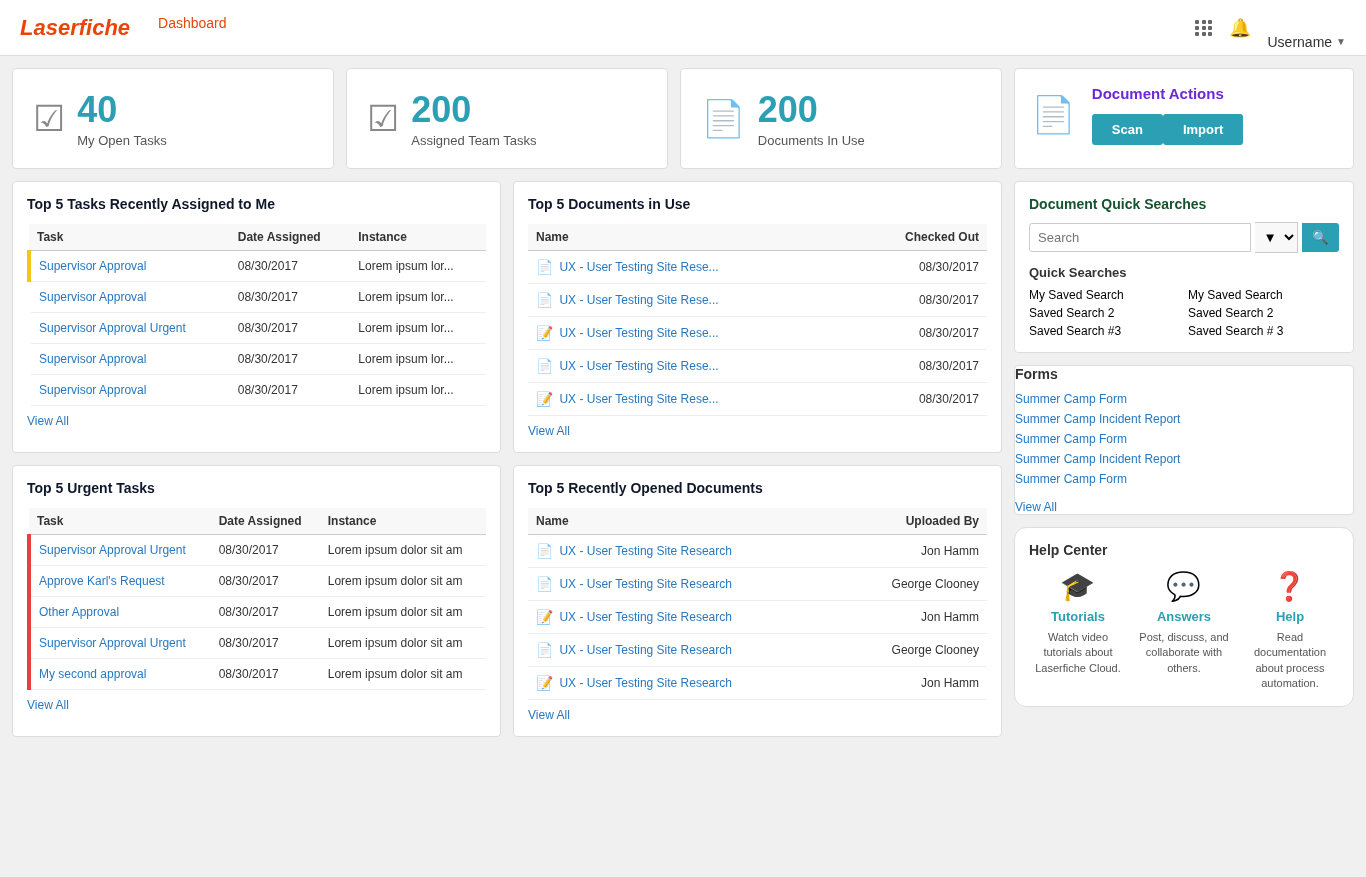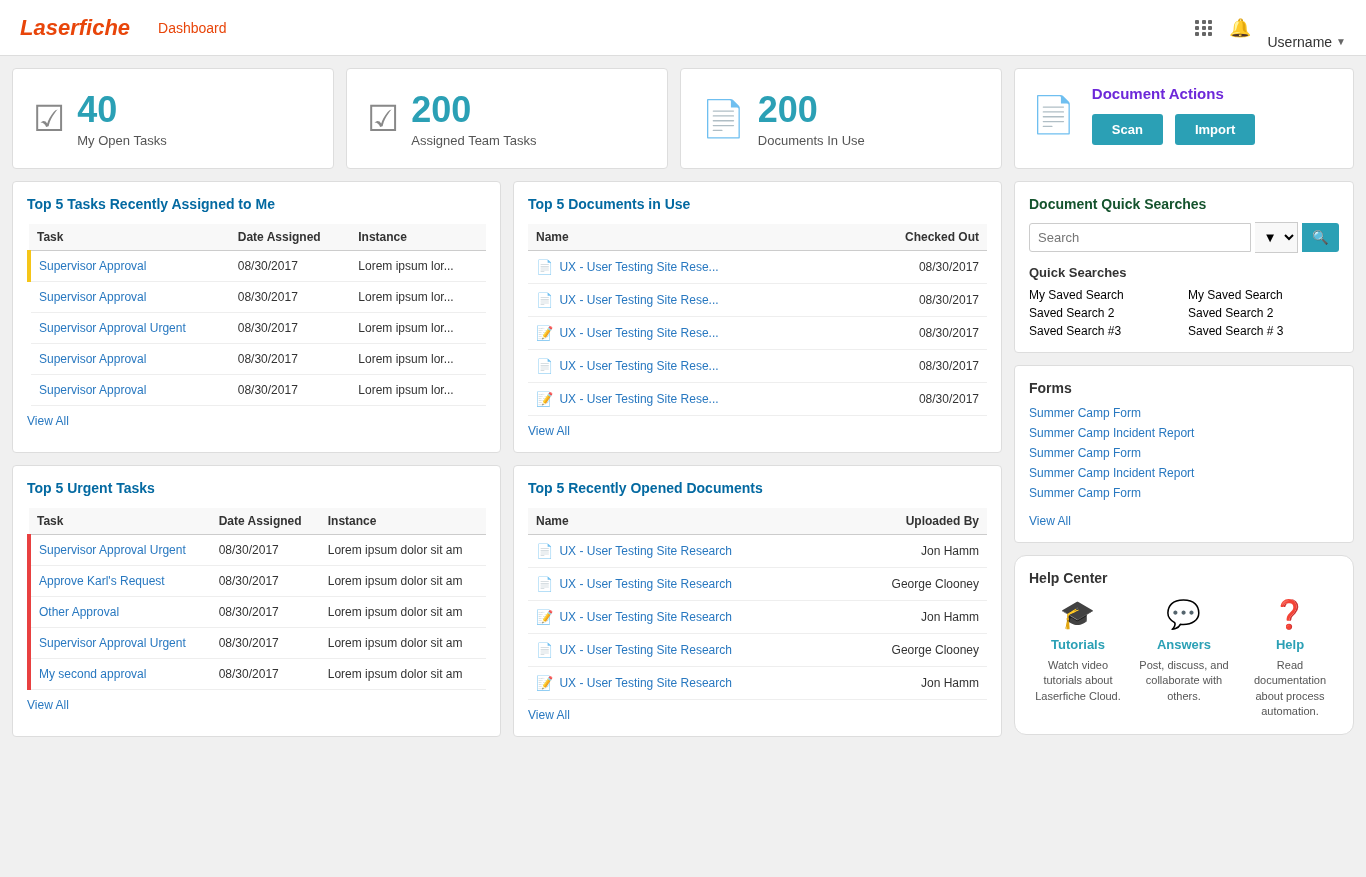--- a/index.html
+++ b/index.html
@@ -17,32 +17,32 @@
     .username-area .arrow { font-size: 10px; color: #666; }
 
     
     .stats-row { display: grid; grid-template-columns: 1fr 1fr 1fr 340px; gap: 12px; padding: 12px 12px 0 12px; }
     .stat-card { background: #fff; border: 1px solid #ddd; border-radius: 4px; padding: 20px; display: flex; align-items: center; gap: 12px; }
     .stat-icon { font-size: 36px; color: #888; }
     .stat-number { font-size: 36px; color: #2ba0b5; font-weight: bold; }
     .stat-label { font-size: 13px; color: #555; margin-top: 2px; }
     .doc-actions-card { background: #fff; border: 1px solid #ddd; border-radius: 4px; padding: 16px; }
     .doc-actions-title { font-size: 15px; font-weight: bold; margin-bottom: 12px; color: #6d28d9; }
-    .doc-actions-buttons { display: flex; gap: 12px; }
+    .doc-actions-buttons { display: flex; gap: 0; }
     .btn-green { background: #2ba0b5; color: #fff; border: none; padding: 8px 20px; border-radius: 3px; cursor: pointer; font-size: 13px; font-weight: bold; }
     .doc-actions-icon { font-size: 36px; color: #888; margin-right: 8px; }
     .doc-actions-header { display: flex; align-items: center; gap: 8px; }
 
     
     .panels-row { display: grid; grid-template-columns: 1fr 1fr 340px; gap: 12px; padding: 12px; }
     .full-left { display: grid; grid-template-rows: 1fr 1fr; gap: 12px; }
     .full-middle { display: grid; grid-template-rows: 1fr 1fr; gap: 12px; }
 
     .panel { background: #fff; border: 1px solid #ddd; border-radius: 4px; padding: 14px; }
-    .panel-title { font-size: 14px; font-weight: bold; color: #0369a1; margin-bottom: 12px; }
+    .panel-title { font-size: 14px; font-weight: bold; color: #0f172a; margin-bottom: 12px; }
 
     
     table { width: 100%; border-collapse: collapse; }
     th { text-align: left; padding: 6px 8px; font-size: 12px; font-weight: bold; color: #333; border-bottom: 1px solid #ccc; background: #f8f8f8; }
     td { padding: 8px 8px; font-size: 12px; border-bottom: 1px solid #eee; }
     .link-blue { color: #2878c0; text-decoration: none; cursor: pointer; }
     .view-all { color: #2878c0; font-size: 12px; cursor: pointer; display: inline-block; margin-top: 8px; }
 
     
     .priority-yellow { border-left: 4px solid #f5c518; }
@@ -54,39 +54,39 @@
     .search-section { background: #fff; border: 1px solid #ddd; border-radius: 4px; padding: 14px; }
     .search-title { font-size: 14px; font-weight: bold; color: #14532d; margin-bottom: 10px; }
     .search-bar { display: flex; align-items: center; gap: 4px; margin-bottom: 12px; }
     .search-input { flex: 1; border: 1px solid #ccc; padding: 6px 8px; font-size: 13px; border-radius: 3px 0 0 3px; color: #999; }
     .search-dropdown { border: 1px solid #ccc; padding: 6px 4px; border-left: none; background: #f8f8f8; cursor: pointer; }
     .search-btn { background: #2ba0b5; border: none; color: #fff; padding: 7px 10px; cursor: pointer; border-radius: 0 3px 3px 0; }
     .quick-searches-title { font-size: 13px; font-weight: bold; margin-bottom: 8px; }
     .quick-searches-grid { display: grid; grid-template-columns: 1fr 1fr; gap: 4px 8px; }
     .quick-search-link { color: #000000; font-size: 12px; cursor: pointer; }
 
-    .forms-section { background: #fff; border: 1px solid #ddd; border-radius: 4px; padding: 14px; }
+    .forms-section { background: #fff; border: 1px solid #ddd; border-radius: 4px; padding: 0; }
     .forms-title { font-size: 14px; font-weight: bold; color: #333; margin-bottom: 10px; }
     .form-link { color: #2878c0; font-size: 12px; cursor: pointer; display: block; margin-bottom: 6px; }
 
     .help-section { background: #fff; border: 1px solid #ddd; border-radius: 12px; padding: 14px; }
     .help-title { font-size: 14px; font-weight: bold; color: #333; margin-bottom: 12px; }
     .help-grid { display: grid; grid-template-columns: 1fr 1fr 1fr; gap: 8px; text-align: center; }
     .help-item { display: flex; flex-direction: column; align-items: center; gap: 6px; }
     .help-icon { font-size: 28px; }
     .help-icon-teal { color: #2ba0b5; }
     .help-label { color: #2ba0b5; font-size: 13px; font-weight: bold; }
     .help-desc { font-size: 11px; color: #555; line-height: 1.4; }
     .file-cell { display: flex; align-items: center; }
   </style>
 </head>
 <body>
 
 <header class="header">
-  <div style="display:flex;align-items:center;gap:28px;">
+  <div style="display:flex;align-items:flex-start;gap:28px;">
     <span class="logo">Laserfiche</span>
     <a class="dashboard-link">Dashboard</a>
   </div>
   <div class="header-right">
     <div class="grid-icon">
       <div class="grid-dot"></div>
         <div class="grid-dot"></div>
         <div class="grid-dot"></div>
       <div class="grid-dot"></div>
         <div class="grid-dot"></div>

